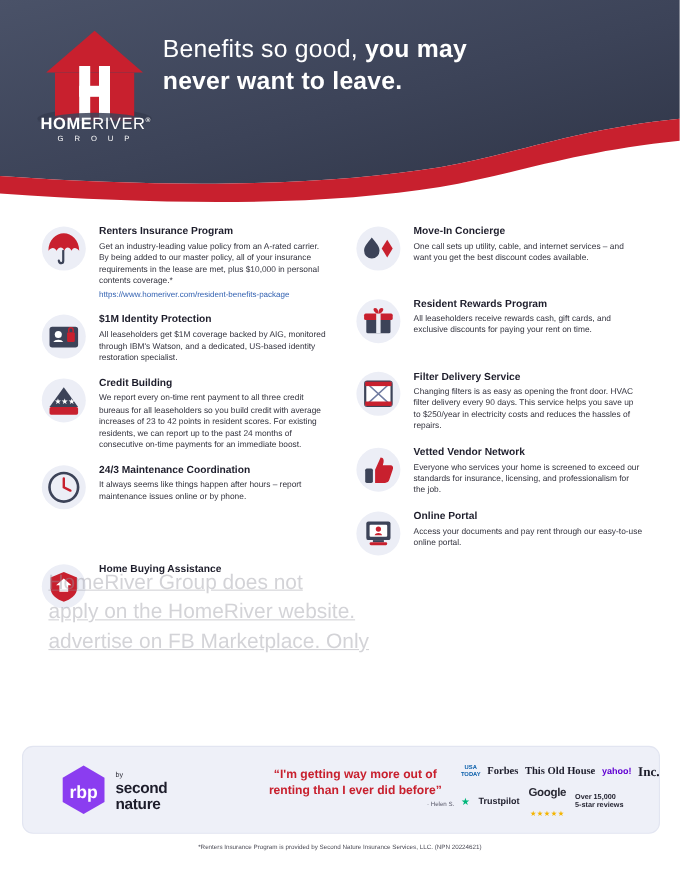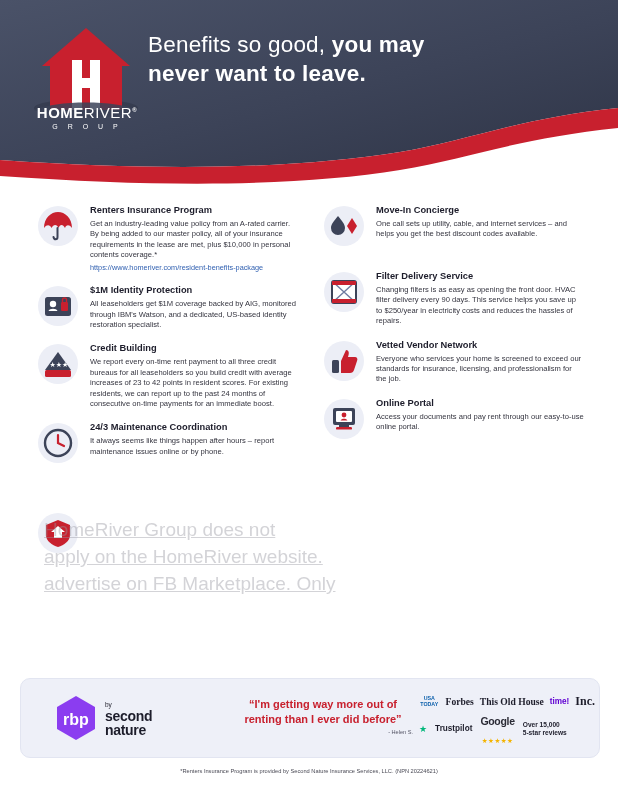--- a/index.html
+++ b/index.html
@@ -345,36 +345,49 @@
         <p class="ftitle">24/3 Maintenance Coordination</p>
         <p class="fbody">It always seems like things happen after hours – report maintenance issues online or by phone.</p>
       </div>
 
       <div class="feature" style="margin-top:44px;">
         <svg class="ficon" viewBox="0 0 44 44">
           <circle cx="22" cy="22" r="20" fill="#eceef6"></circle>
           <path d="M22 9 L34 14 V24 C34 30 28 34 22 36 C16 34 10 30 10 24 V14 Z" fill="#c8202e"></path>
           <path d="M22 15 L29 21 H26 V27 H18 V21 H15 Z" fill="#ffffff"></path>
         </svg>
+        <p class="ftitle">Home Buying Assistance</p>
       </div>
 
     </div>
 
     <div class="col col-right">
 
       <div class="feature">
         <svg class="ficon" viewBox="0 0 44 44">
           <circle cx="22" cy="22" r="20" fill="#eceef6"></circle>
           <path d="M16 12 C20 17 23 20 23 24 a7 7 0 0 1 -14 0 C9 20 12 17 16 12 Z" fill="#3c4358"></path>
           <path d="M30 14 l5 8 -5 8 -5 -8 Z" fill="#c8202e"></path>
         </svg>
         <p class="ftitle">Move-In Concierge</p>
-        <p class="fbody">One call sets up utility, cable, and internet services – and helps you get the best discount codes available.</p>
-      </div>
-
+        <p class="fbody">One call sets up utility, cable, and internet services – and want you get the best discount codes available.</p>
+      </div>
+
+      <div class="feature" style="margin-top:20px;">
+        <svg class="ficon" viewBox="0 0 44 44">
+          <circle cx="22" cy="22" r="20" fill="#eceef6"></circle>
+          <rect x="11" y="19" width="22" height="14" rx="1.5" fill="#3c4358"></rect>
+          <rect x="9" y="15" width="26" height="6" rx="1.5" fill="#c8202e"></rect>
+          <rect x="20" y="15" width="4" height="18" fill="#eceef6"></rect>
+          <path d="M22 15 C18 15 16 10 19 10 C21.5 10 22 13 22 15 Z" fill="#c8202e"></path>
+          <path d="M22 15 C26 15 28 10 25 10 C22.5 10 22 13 22 15 Z" fill="#c8202e"></path>
+        </svg>
+        <p class="ftitle">Resident Rewards Program</p>
+        <p class="fbody">All leaseholders receive rewards cash, gift cards, and exclusive discounts for paying your rent on time.</p>
+      </div>
 
       <div class="feature" style="margin-top:20px;">
         <svg class="ficon" viewBox="0 0 44 44">
           <circle cx="22" cy="22" r="20" fill="#eceef6"></circle>
           <rect x="10" y="11" width="24" height="22" rx="2" fill="#ffffff" stroke="#3c4358" stroke-width="2"></rect>
           <path d="M10 11 L34 33 M34 11 L10 33" stroke="#6f7ba0" stroke-width="1.4"></path>
           <rect x="10" y="11" width="24" height="4" fill="#c8202e"></rect>
           <rect x="10" y="29" width="24" height="4" fill="#c8202e"></rect>
         </svg>
         <p class="ftitle">Filter Delivery Service</p>
@@ -427,21 +440,21 @@
     </div>
 
     <div class="quote">“I'm getting way more out of renting than I ever did before”</div>
     <div class="quote-attr">- Helen S.</div>
 
     <div class="press">
       <div class="press-row">
         <span class="press-usa">USA TODAY</span>
         <span class="press-item press-serif">Forbes</span>
         <span class="press-item press-serif">This Old House</span>
-        <span class="press-item" style="color:#6001d2;">time!</span>
+        <span class="press-item" style="color:#6001d2;">yahoo!</span>
         <span class="press-item press-serif" style="font-size:12px;">Inc.</span>
       </div>
       <div class="press-row" style="margin-top:10px;gap:8px;">
         <span class="trustpilot-star">★</span>
         <span class="press-item">Trustpilot</span>
         <span style="display:inline-block;text-align:center;">
           <span class="google-box">Google</span><br>
           <span class="stars">★★★★★</span>
         </span>
         <span class="reviews">

